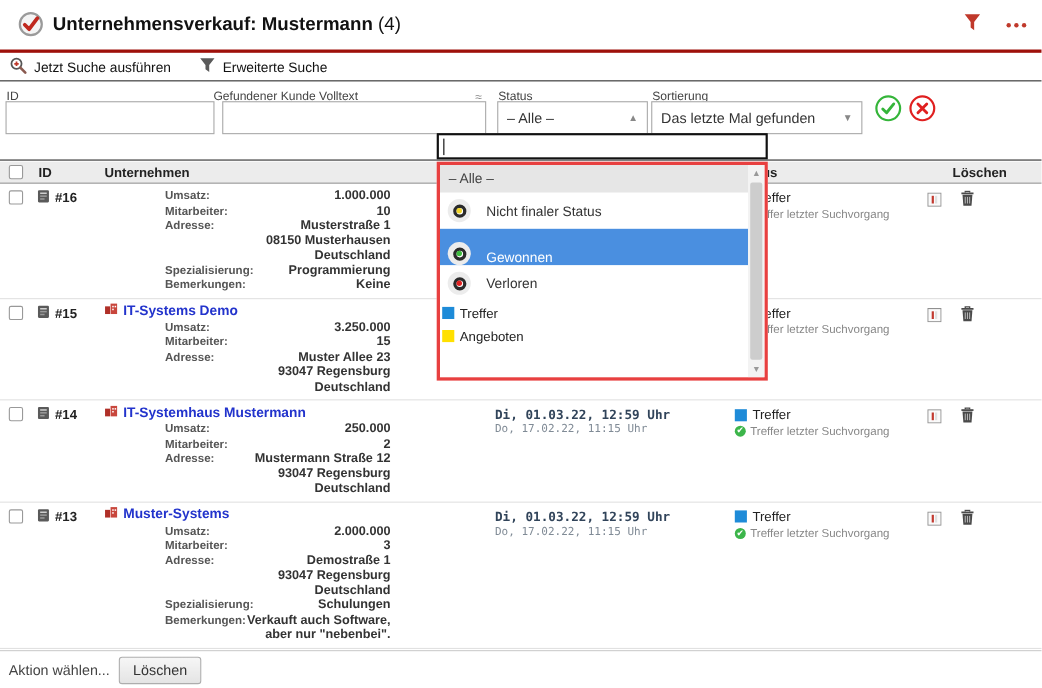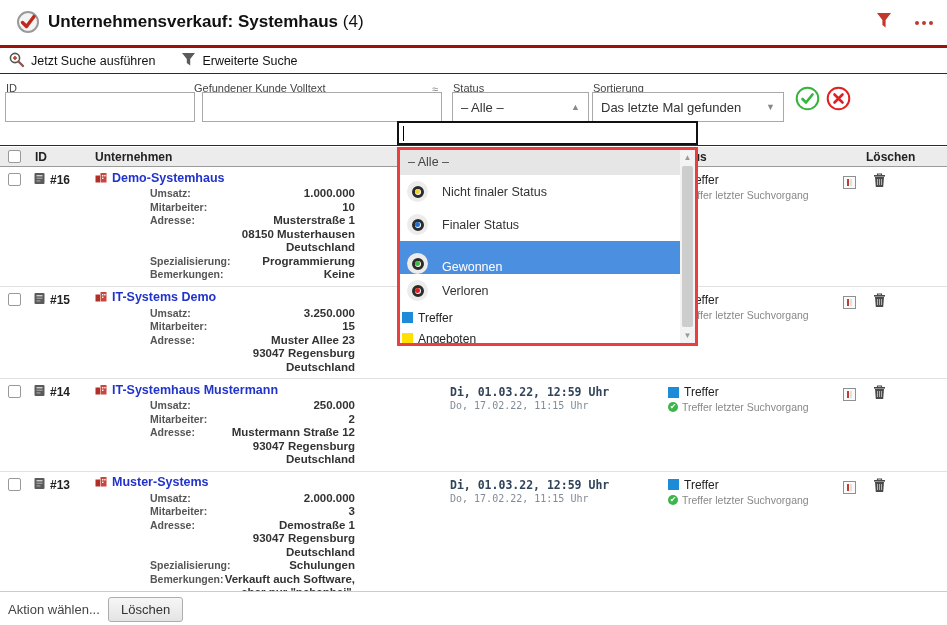--- a/index.html
+++ b/index.html
@@ -85,21 +85,21 @@
 
 <div class="app">
 
   <div class="hdr">
     <span class="logo">
       <svg width="24" height="24" viewBox="0 0 24 24">
         <circle cx="12" cy="12" r="10" fill="#f4f4f4" stroke="#9a9a9a" stroke-width="2"></circle>
         <path d="M6.5 12.5 L10.5 16.5 L18 6.5" fill="none" stroke="#c0281e" stroke-width="3.4" stroke-linecap="round" stroke-linejoin="round"></path>
       </svg>
     </span>
-    <span class="title"><b>Unternehmensverkauf: Systemhaus</b> <span class="cnt">(4)</span></span>
+    <span class="title"><b>Unternehmensverkauf: Mustermann</b> <span class="cnt">(4)</span></span>
     <div class="hdr-right">
       <span style="cursor:pointer">
         <svg width="18" height="17" viewBox="0 0 18 17">
             <path d="M2 1 H16 L10.6 8 V15.5 L7.4 13 V8 Z" fill="#c0392b"></path>
           </svg>
       </span>
       <span class="dots">
           <i></i>
           <i></i>
           <i></i>
@@ -173,30 +173,20 @@
         <div class="idcell">
           <span><svg width="11" height="13" viewBox="0 0 11 13">
               <rect x="0.5" y="1" width="10" height="11" rx="1" fill="#5a5a5a"></rect>
               <rect x="2.5" y="3" width="6" height="1.4" fill="#cfcfcf"></rect>
               <rect x="2.5" y="5.6" width="6" height="1.4" fill="#9a9a9a"></rect>
               <rect x="2.5" y="8.2" width="4" height="1.4" fill="#9a9a9a"></rect>
             </svg></span>
           <span>#16</span>
         </div>
         <div class="ccell">
-          <div class="cname">
-            <span><svg width="12" height="11" viewBox="0 0 12 11">
-                <rect x="0.5" y="3.5" width="4.5" height="7" fill="#b03028"></rect>
-                <rect x="5.5" y="1" width="6" height="9.5" fill="#c8463c"></rect>
-                <rect x="7" y="3" width="1.4" height="1.4" fill="#fff"></rect>
-                <rect x="9.2" y="3" width="1.4" height="1.4" fill="#fff"></rect>
-                <rect x="7" y="5.6" width="1.4" height="1.4" fill="#fff"></rect>
-              </svg></span>
-            <a href="#">Demo-Systemhaus</a>
-          </div>
           <div class="details">
             <div class="dline">
               <span class="dlabel">Umsatz:</span>
               <span class="dval">1.000.000</span>
             </div>
             <div class="dline">
               <span class="dlabel">Mitarbeiter:</span>
               <span class="dval">10</span>
             </div>
             <div class="dline">
@@ -475,28 +465,20 @@
       <div id="dd-options" style="margin-right:15px">
           <div class="opt-all">– Alle –</div>
           <div class="opt-r">
             <span class="radio">
               <span class="ring">
                 <span class="dot" style="background: rgb(240, 212, 40);"></span>
               </span>
             </span>
             <span>Nicht finaler Status</span>
           </div>
-          <div class="opt-r">
-            <span class="radio">
-              <span class="ring">
-                <span class="dot" style="background: rgb(27, 111, 214);"></span>
-              </span>
-            </span>
-            <span>Finaler Status</span>
-          </div>
           <div class="opt-r sel">
             <span class="radio">
               <span class="ring">
                 <span class="dot" style="background: rgb(61, 187, 61);"></span>
               </span>
             </span>
             <span>Gewonnen</span>
           </div>
           <div class="opt-r">
             <span class="radio">

